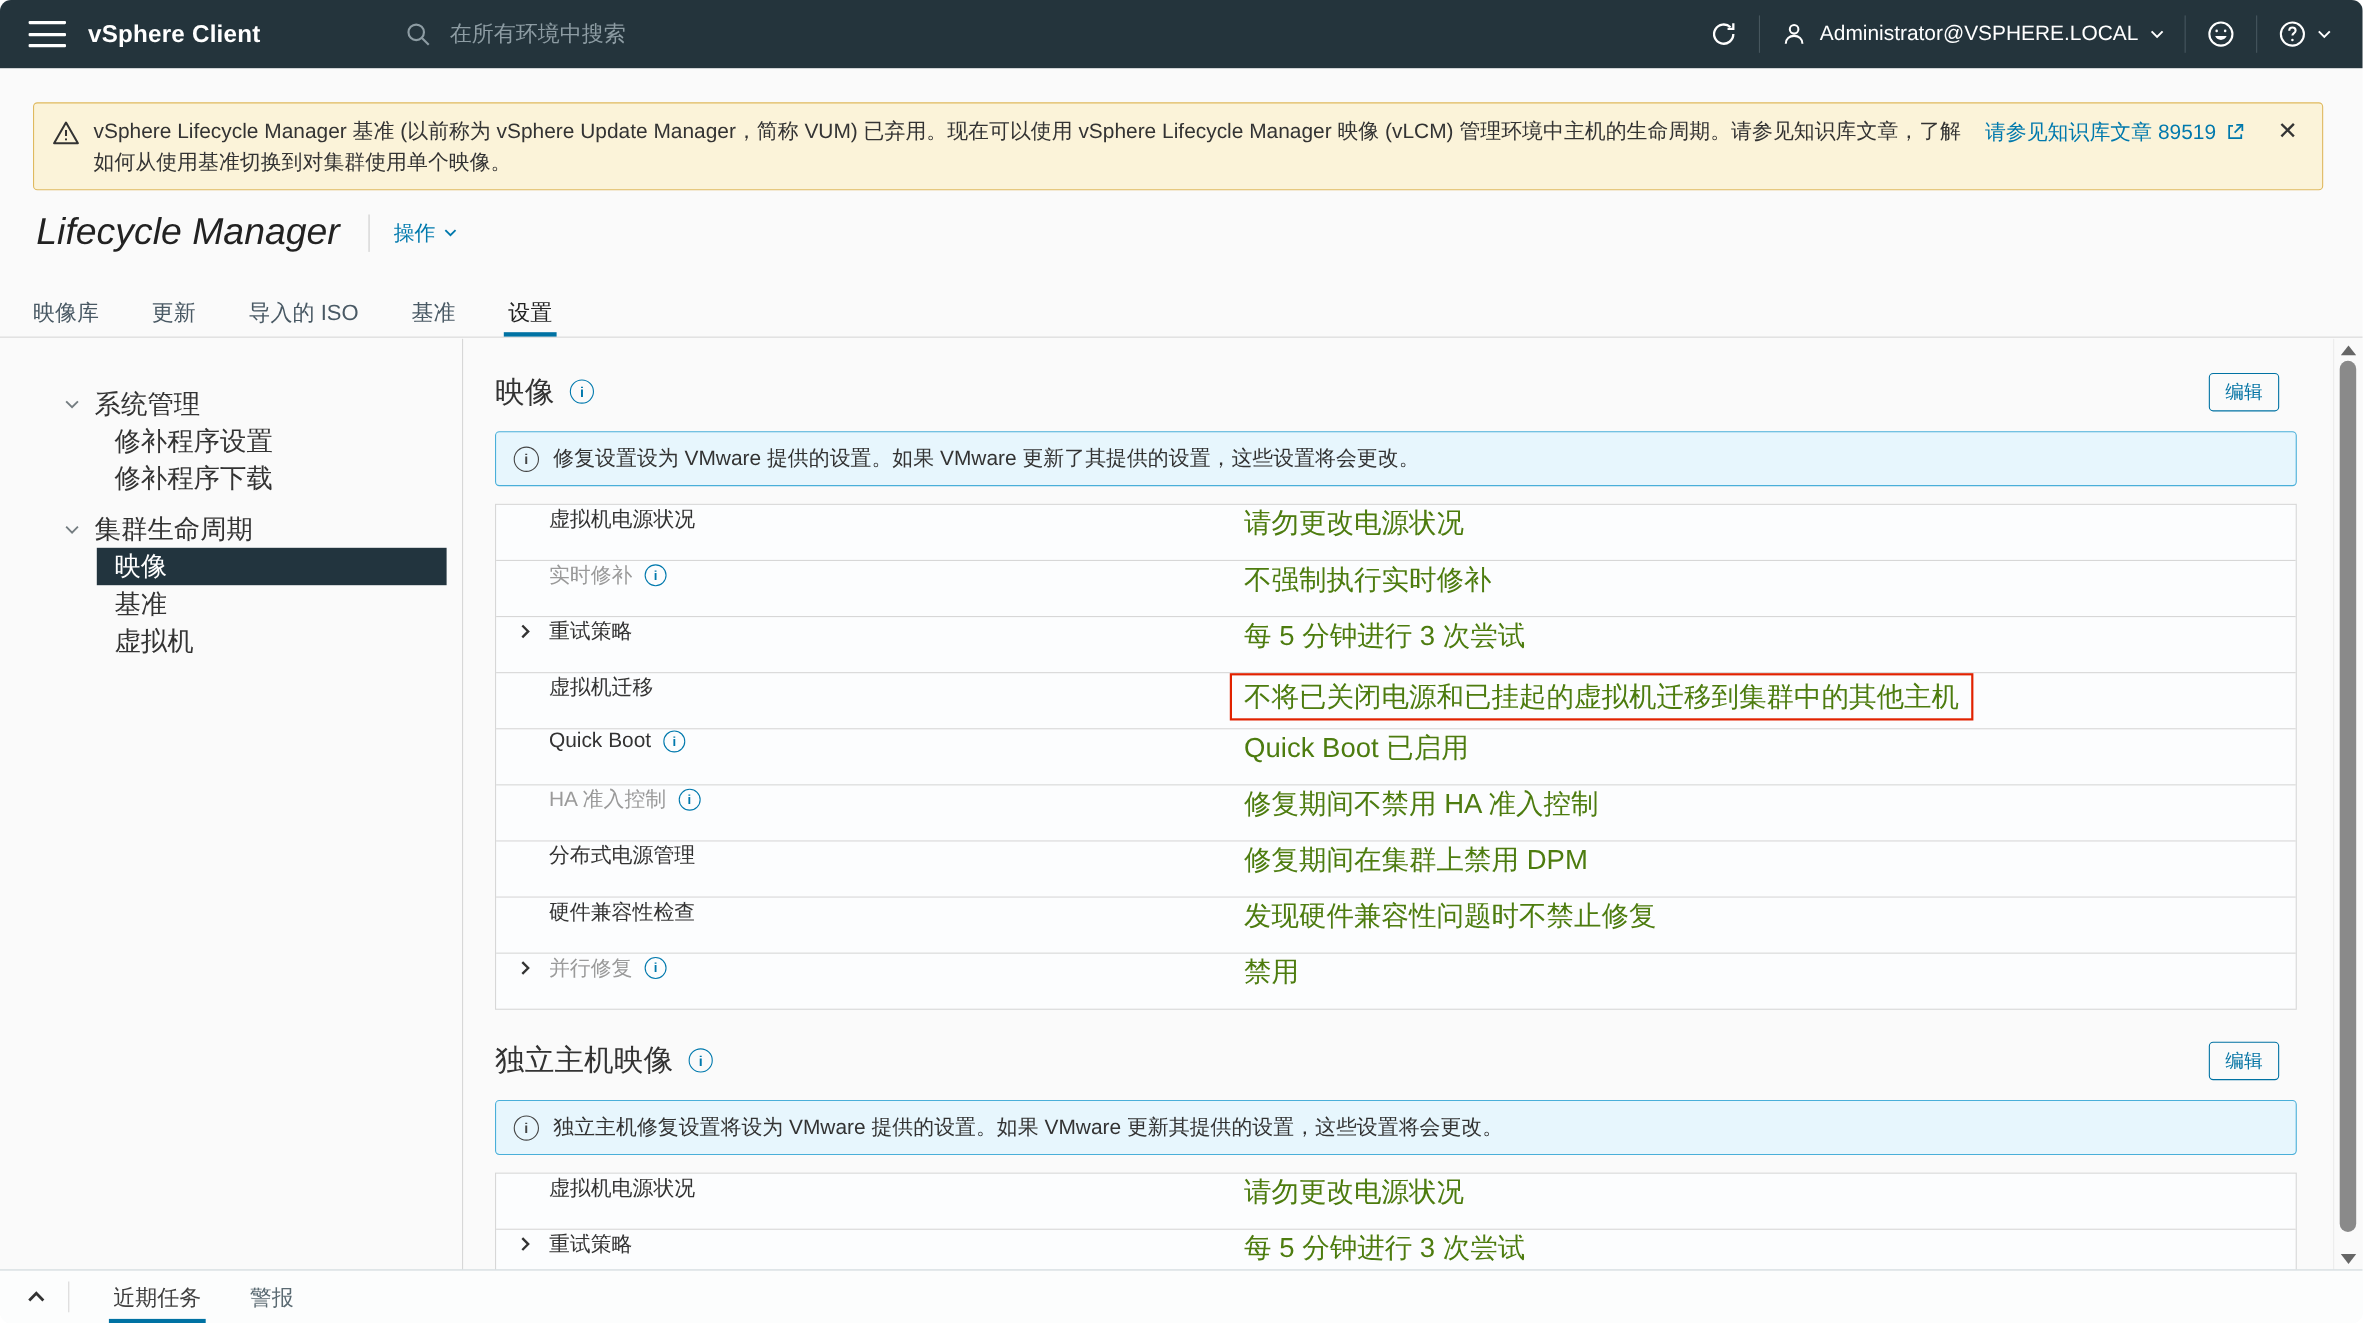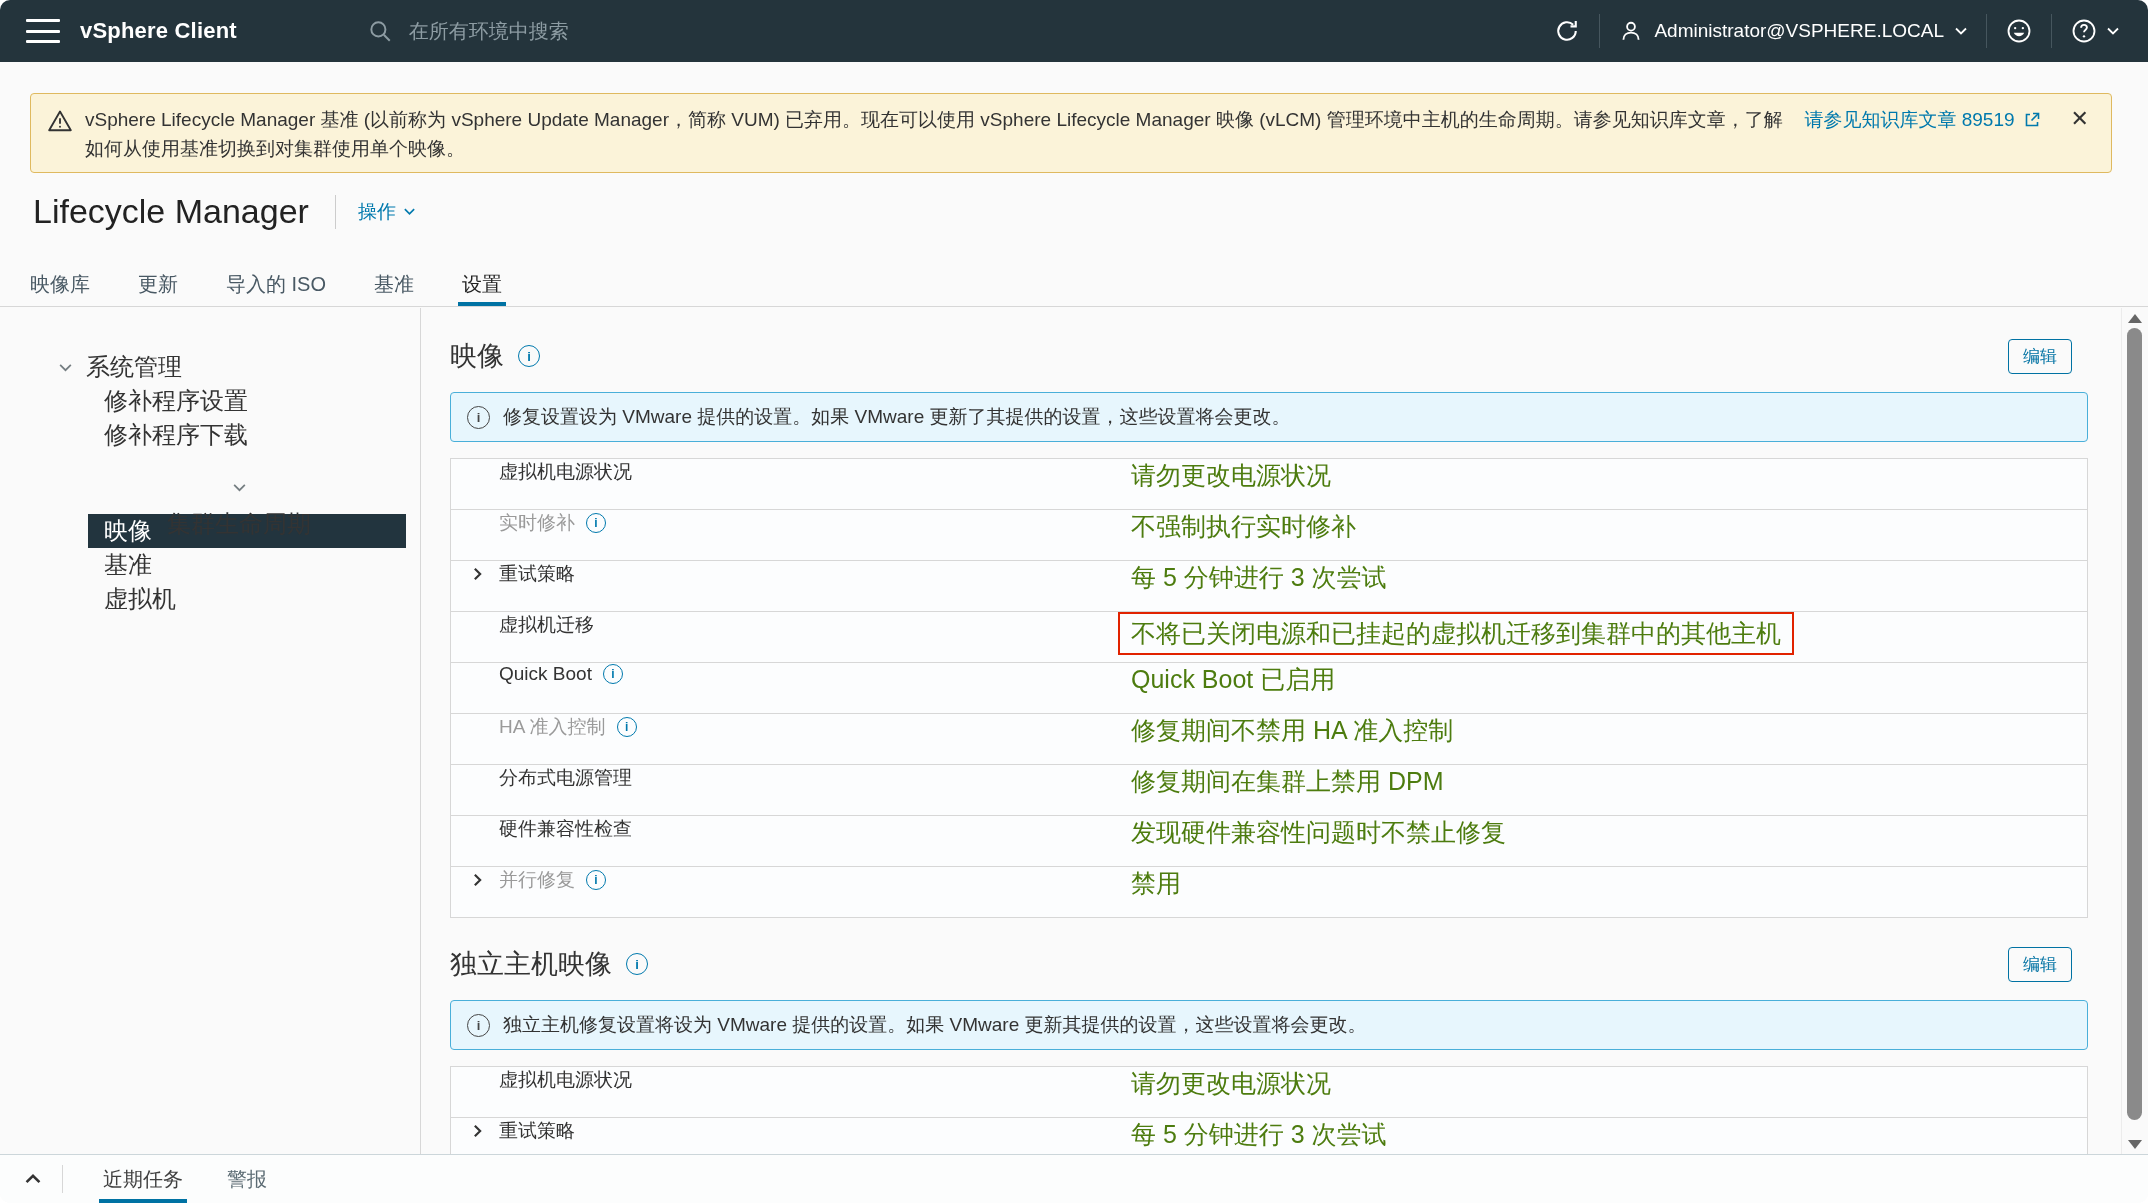--- a/index.html
+++ b/index.html
@@ -26,37 +26,37 @@
                border:1px solid #dfb95f;border-radius:4px;display:flex;align-items:flex-start;
                padding:11px 16px 9px 16px;box-sizing:border-box;}
   .warn-banner .wicon{flex:none;margin-top:3px;color:#333;}
   .warn-text{flex:1;font-size:19px;line-height:29px;color:#333;margin:0 18px 0 12px;}
   .warn-link{white-space:nowrap;color:#0079ad;font-size:19px;display:flex;align-items:center;gap:8px;
              margin-top:2px;cursor:pointer;text-decoration:none;}
   .warn-close{margin-left:30px;margin-right:6px;margin-top:1px;font-size:22px;color:#333;cursor:pointer;line-height:26px;}
 
   
   .page-head{position:absolute;top:192px;left:33px;display:flex;align-items:center;}
-  .page-title{font-size:34px;font-weight:400;color:#222;margin:0;}
+  .page-title{font-size:34px;font-weight:400;color:#222;margin:0;font-style:italic;}
   .head-sep{width:1px;height:34px;background:#cccccc;margin:0 22px 0 26px;}
   .actions-link{color:#0079ad;font-size:19px;display:flex;align-items:center;gap:7px;cursor:pointer;}
 
   
   .tabbar{position:absolute;top:262px;left:0;right:0;height:45px;border-bottom:1px solid #d7d7d7;
           display:flex;align-items:stretch;gap:48px;padding-left:30px;box-sizing:border-box;}
   .tab{position:relative;display:flex;align-items:center;font-size:20px;color:#495964;cursor:pointer;}
   .tab.active{color:#222;}
   .tab.active::after{content:"";position:absolute;left:-4px;right:-4px;bottom:0;height:4px;background:#0072a3;}
 
   
   .sidebar{position:absolute;top:308px;left:0;bottom:48px;width:421px;background:#fafafa;
            border-right:1px solid #d7d7d7;box-sizing:border-box;padding-top:34px;}
   .tree-item{height:34px;display:flex;align-items:center;font-size:24px;color:#333;cursor:pointer;}
   .tree-item.group{padding-left:58px;gap:13px;margin-top:8px;}
-  .tree-item.spaced{margin-top:28px;flex-direction:column;}
+  .tree-item.spaced{margin-top:12px;}
   .tree-item.child{margin-left:88px;padding-left:16px;width:318px;box-sizing:border-box;}
   .tree-item.selected{background:#22343e;color:#ffffff;}
   .tree-chevron{display:flex;align-items:center;color:#747d81;}
 
   
   .main{position:absolute;top:308px;left:422px;right:26px;bottom:48px;overflow:hidden;
         padding:0 34px 0 28px;box-sizing:border-box;}
   .section-head{display:flex;align-items:center;margin-top:30px;}
   .section-head.second{margin-top:28px;}
   .section-title{font-size:27px;font-weight:400;color:#333;margin:0;}

